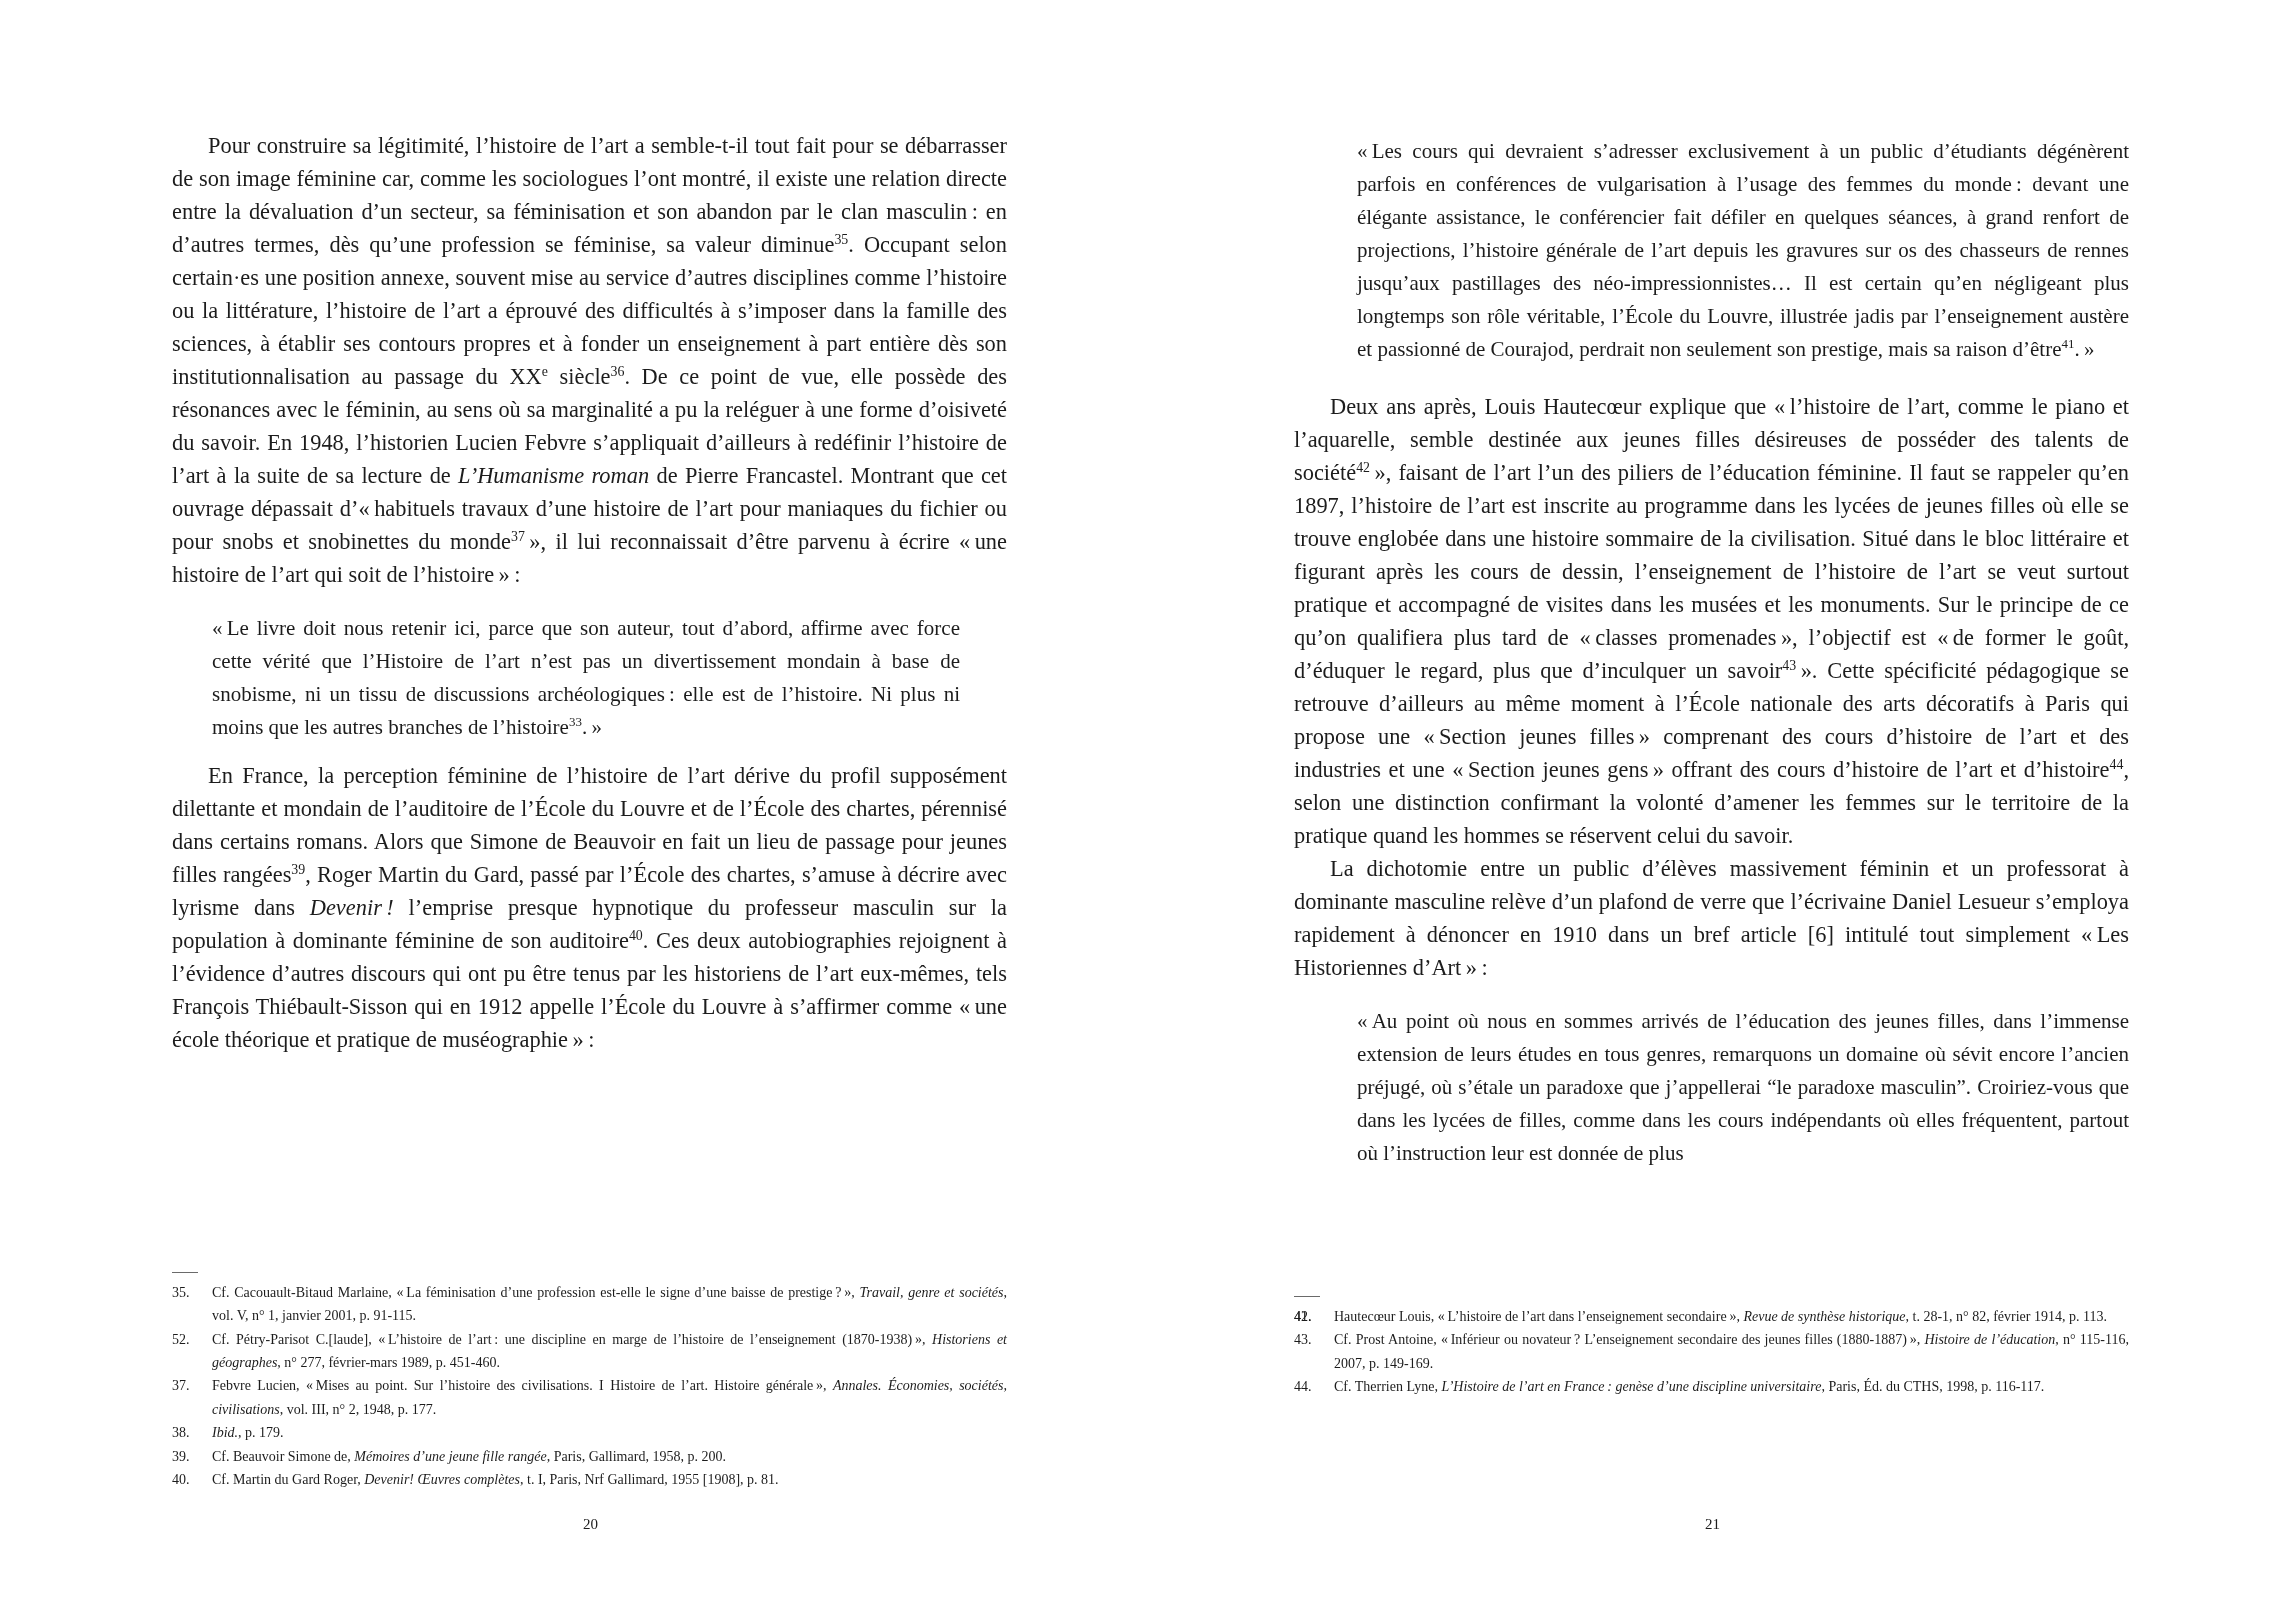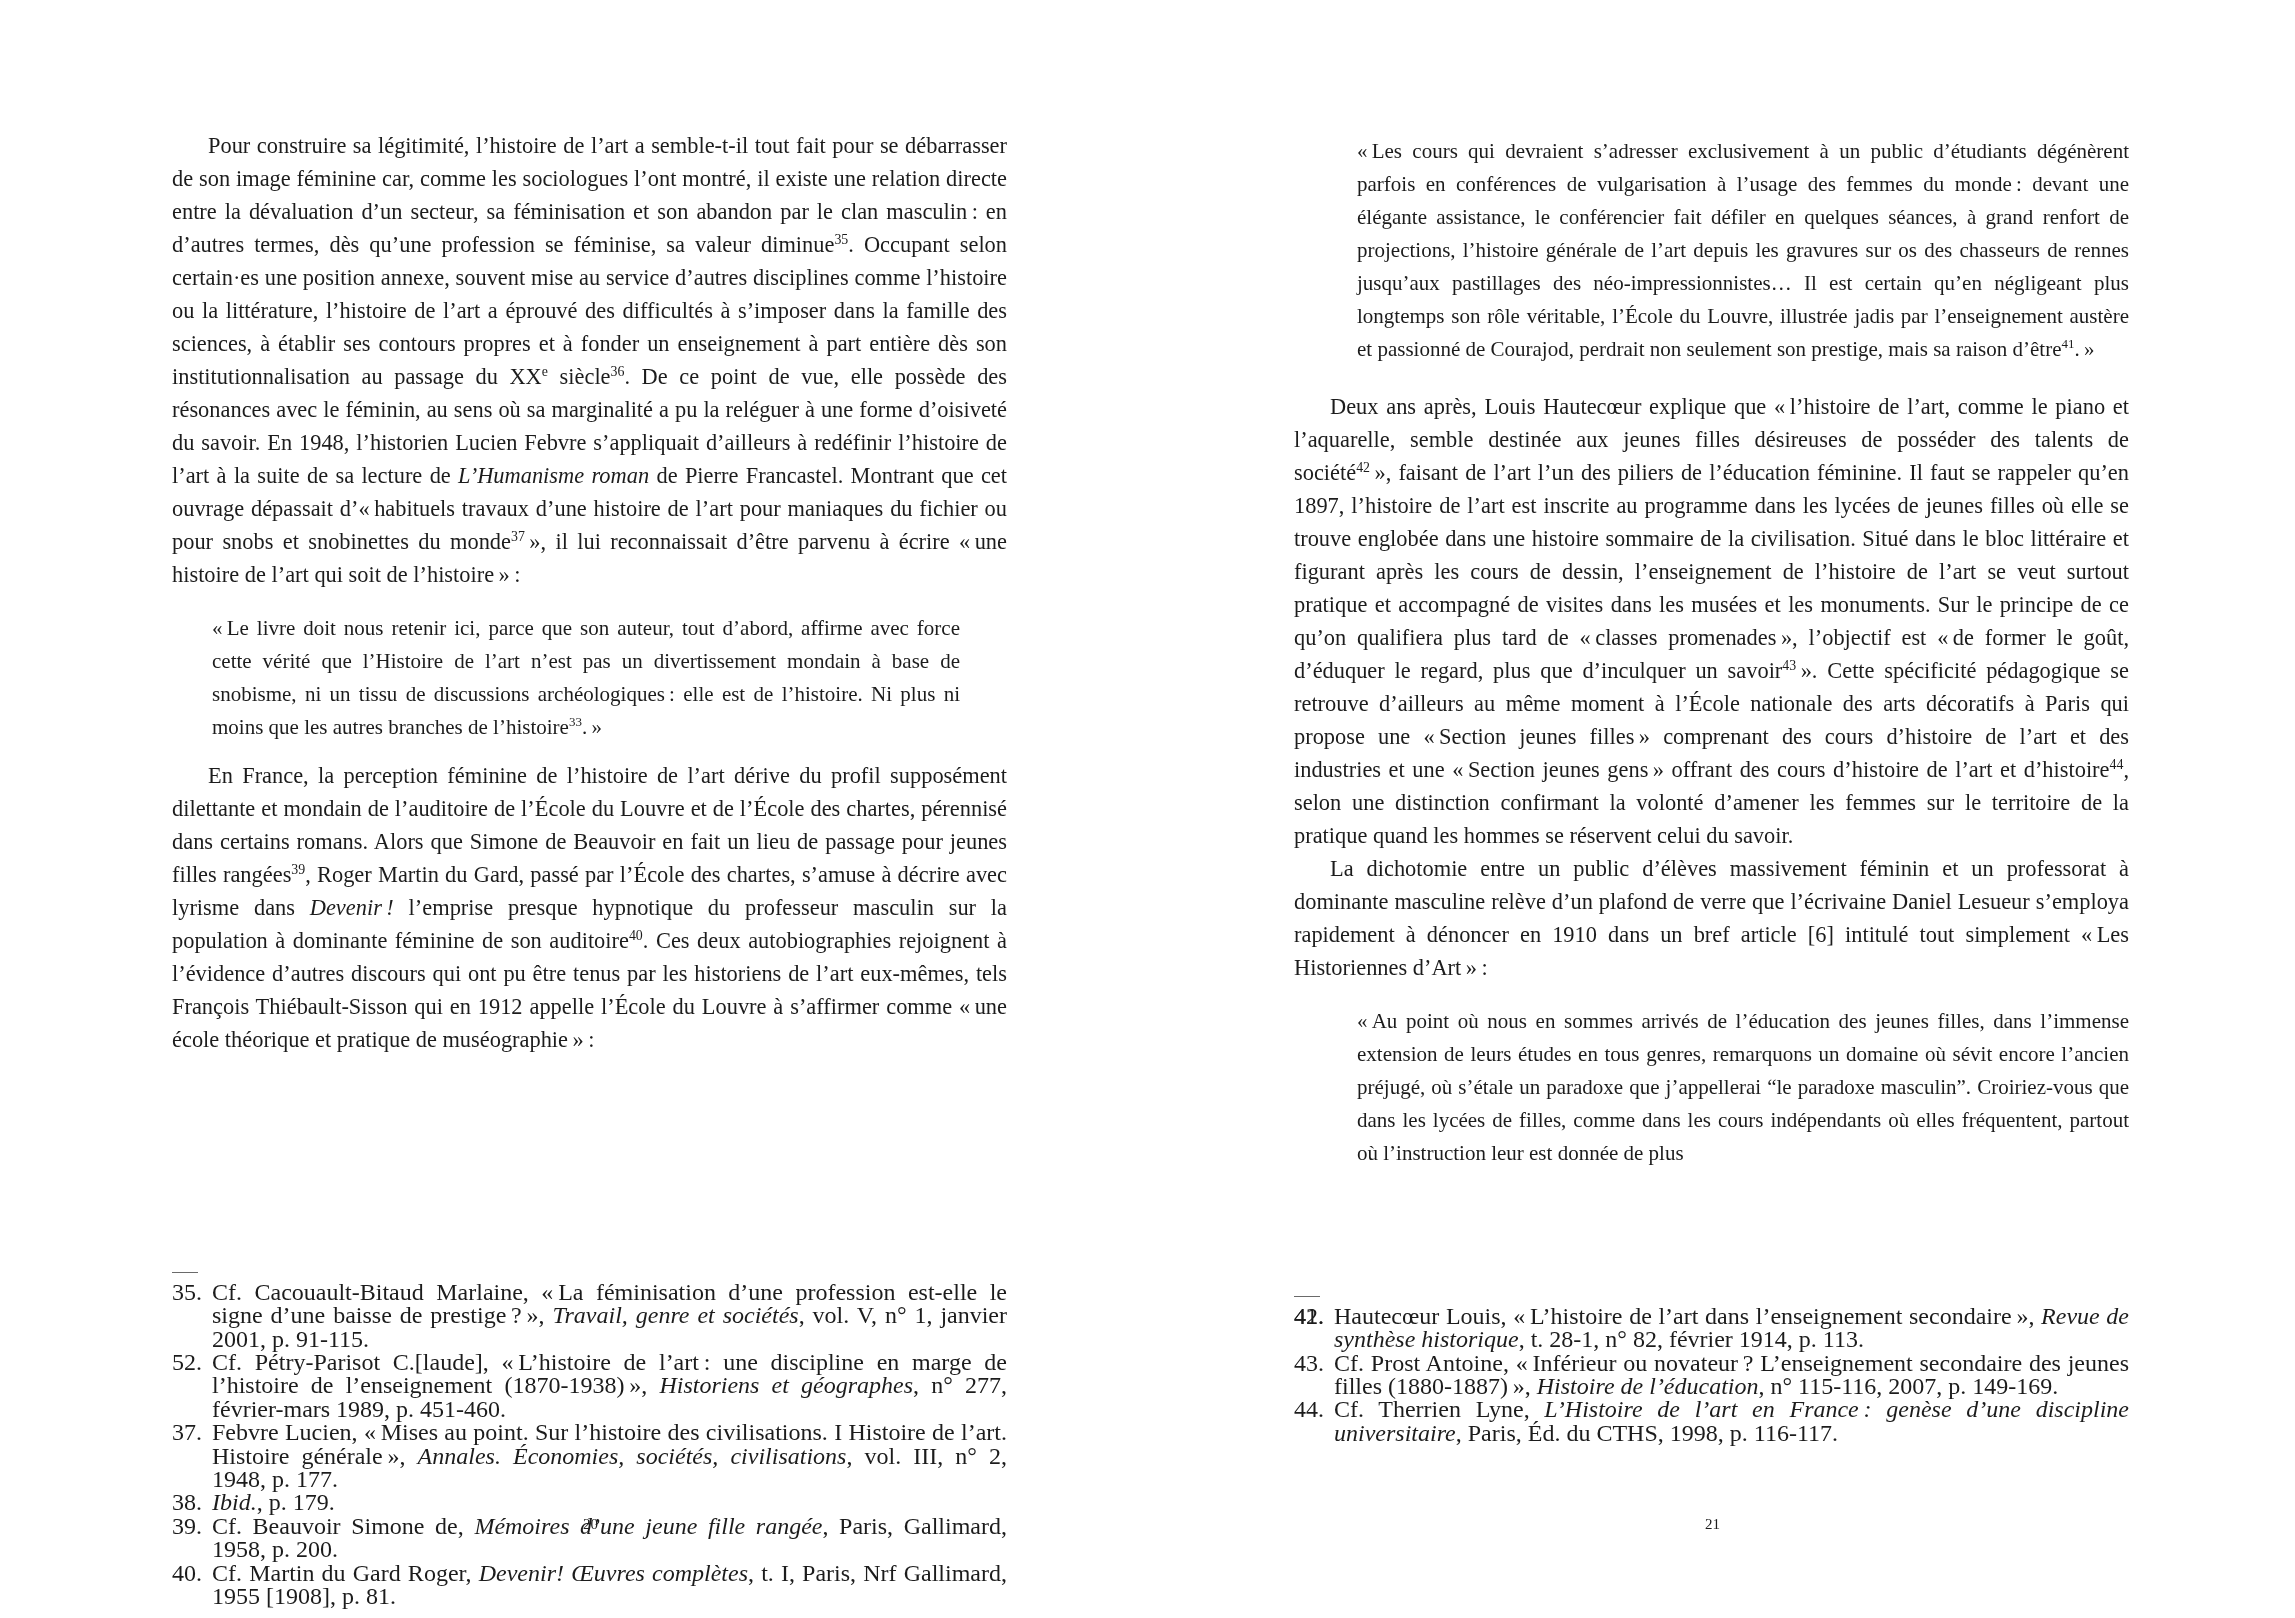--- a/index.html
+++ b/index.html
@@ -16,21 +16,21 @@
   .body-text{font-size:22.4px;line-height:33px;text-align:justify;hyphens:auto;-webkit-hyphens:auto;}
   .para{margin:0;text-indent:36px;}
   .quote{
     font-size:21px;line-height:33px;text-align:justify;
     margin-top:20.7px;margin-bottom:15.5px;
   }
   .page-l .quote{margin-left:40px;margin-right:47px;}
   .page-r .quote{margin-left:63px;margin-right:0;}
   .page-r .quote.first{margin-top:6px;margin-bottom:24px;}
   sup{font-size:0.62em;line-height:0;vertical-align:super;}
-  .footnotes{position:absolute;left:0;width:100%;font-size:24px;line-height:23.4px;}
+  .footnotes{position:absolute;left:0;width:100%;font-size:14px;line-height:23.4px;}
   .fn-left{top:1143px;}
   .fn-right{top:1167px;}
   .fn-sep{width:26px;border-top:1.7px solid #6a6a6a;margin-bottom:7.7px;}
   .fn{position:relative;padding-left:40px;text-align:justify;}
   .fn-num{position:absolute;left:0;top:0;}
   .pageno{
     position:absolute;left:1px;top:1387px;width:100%;
     text-align:center;font-size:15px;
   }
 </style>

